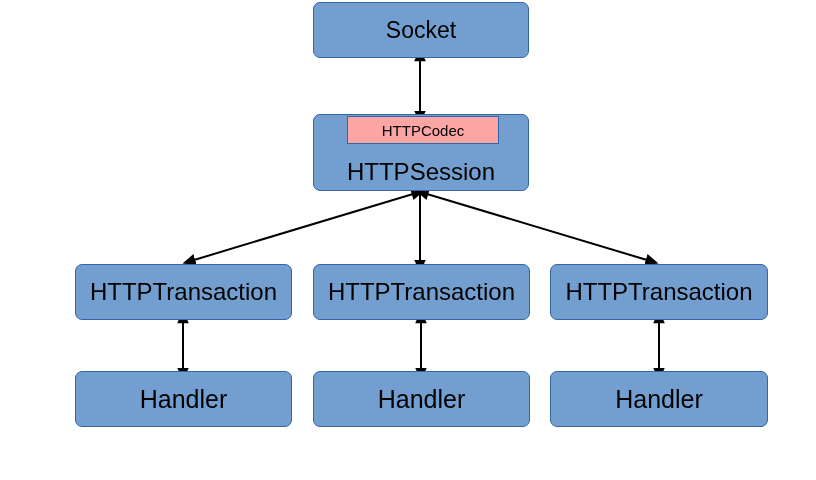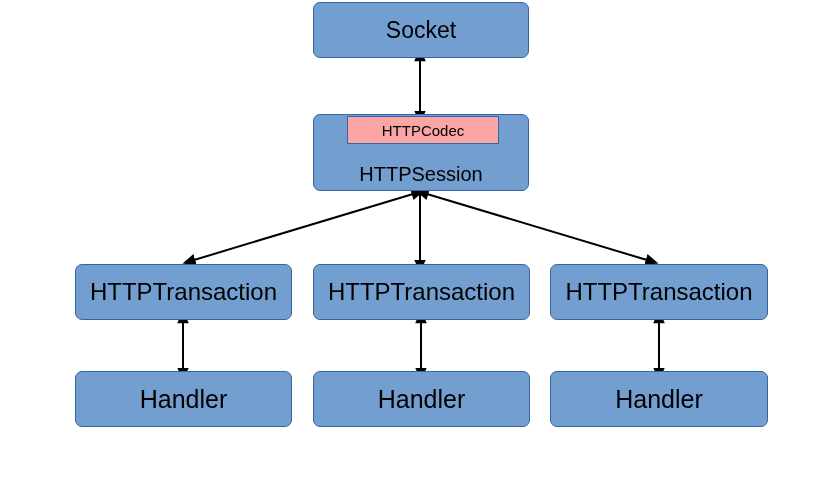--- a/index.html
+++ b/index.html
@@ -53,21 +53,21 @@
   
   #node-httpsession {
     left: 313px;
     top: 114px;
     width: 216px;
     height: 77px;
     align-items: flex-end;
     justify-content: center;
     padding-bottom: 6px;
   }
-  #node-httpsession .caption { font-size: 20px; }
+  #node-httpsession .caption { font-size: 24px; }
 
   #node-httpcodec {
     position: absolute;
     box-sizing: border-box;
     left: 33px;
     top: 1px;
     width: 152px;
     height: 28px;
     background: #fca5a5;
     border: 1px solid #3465a4;

